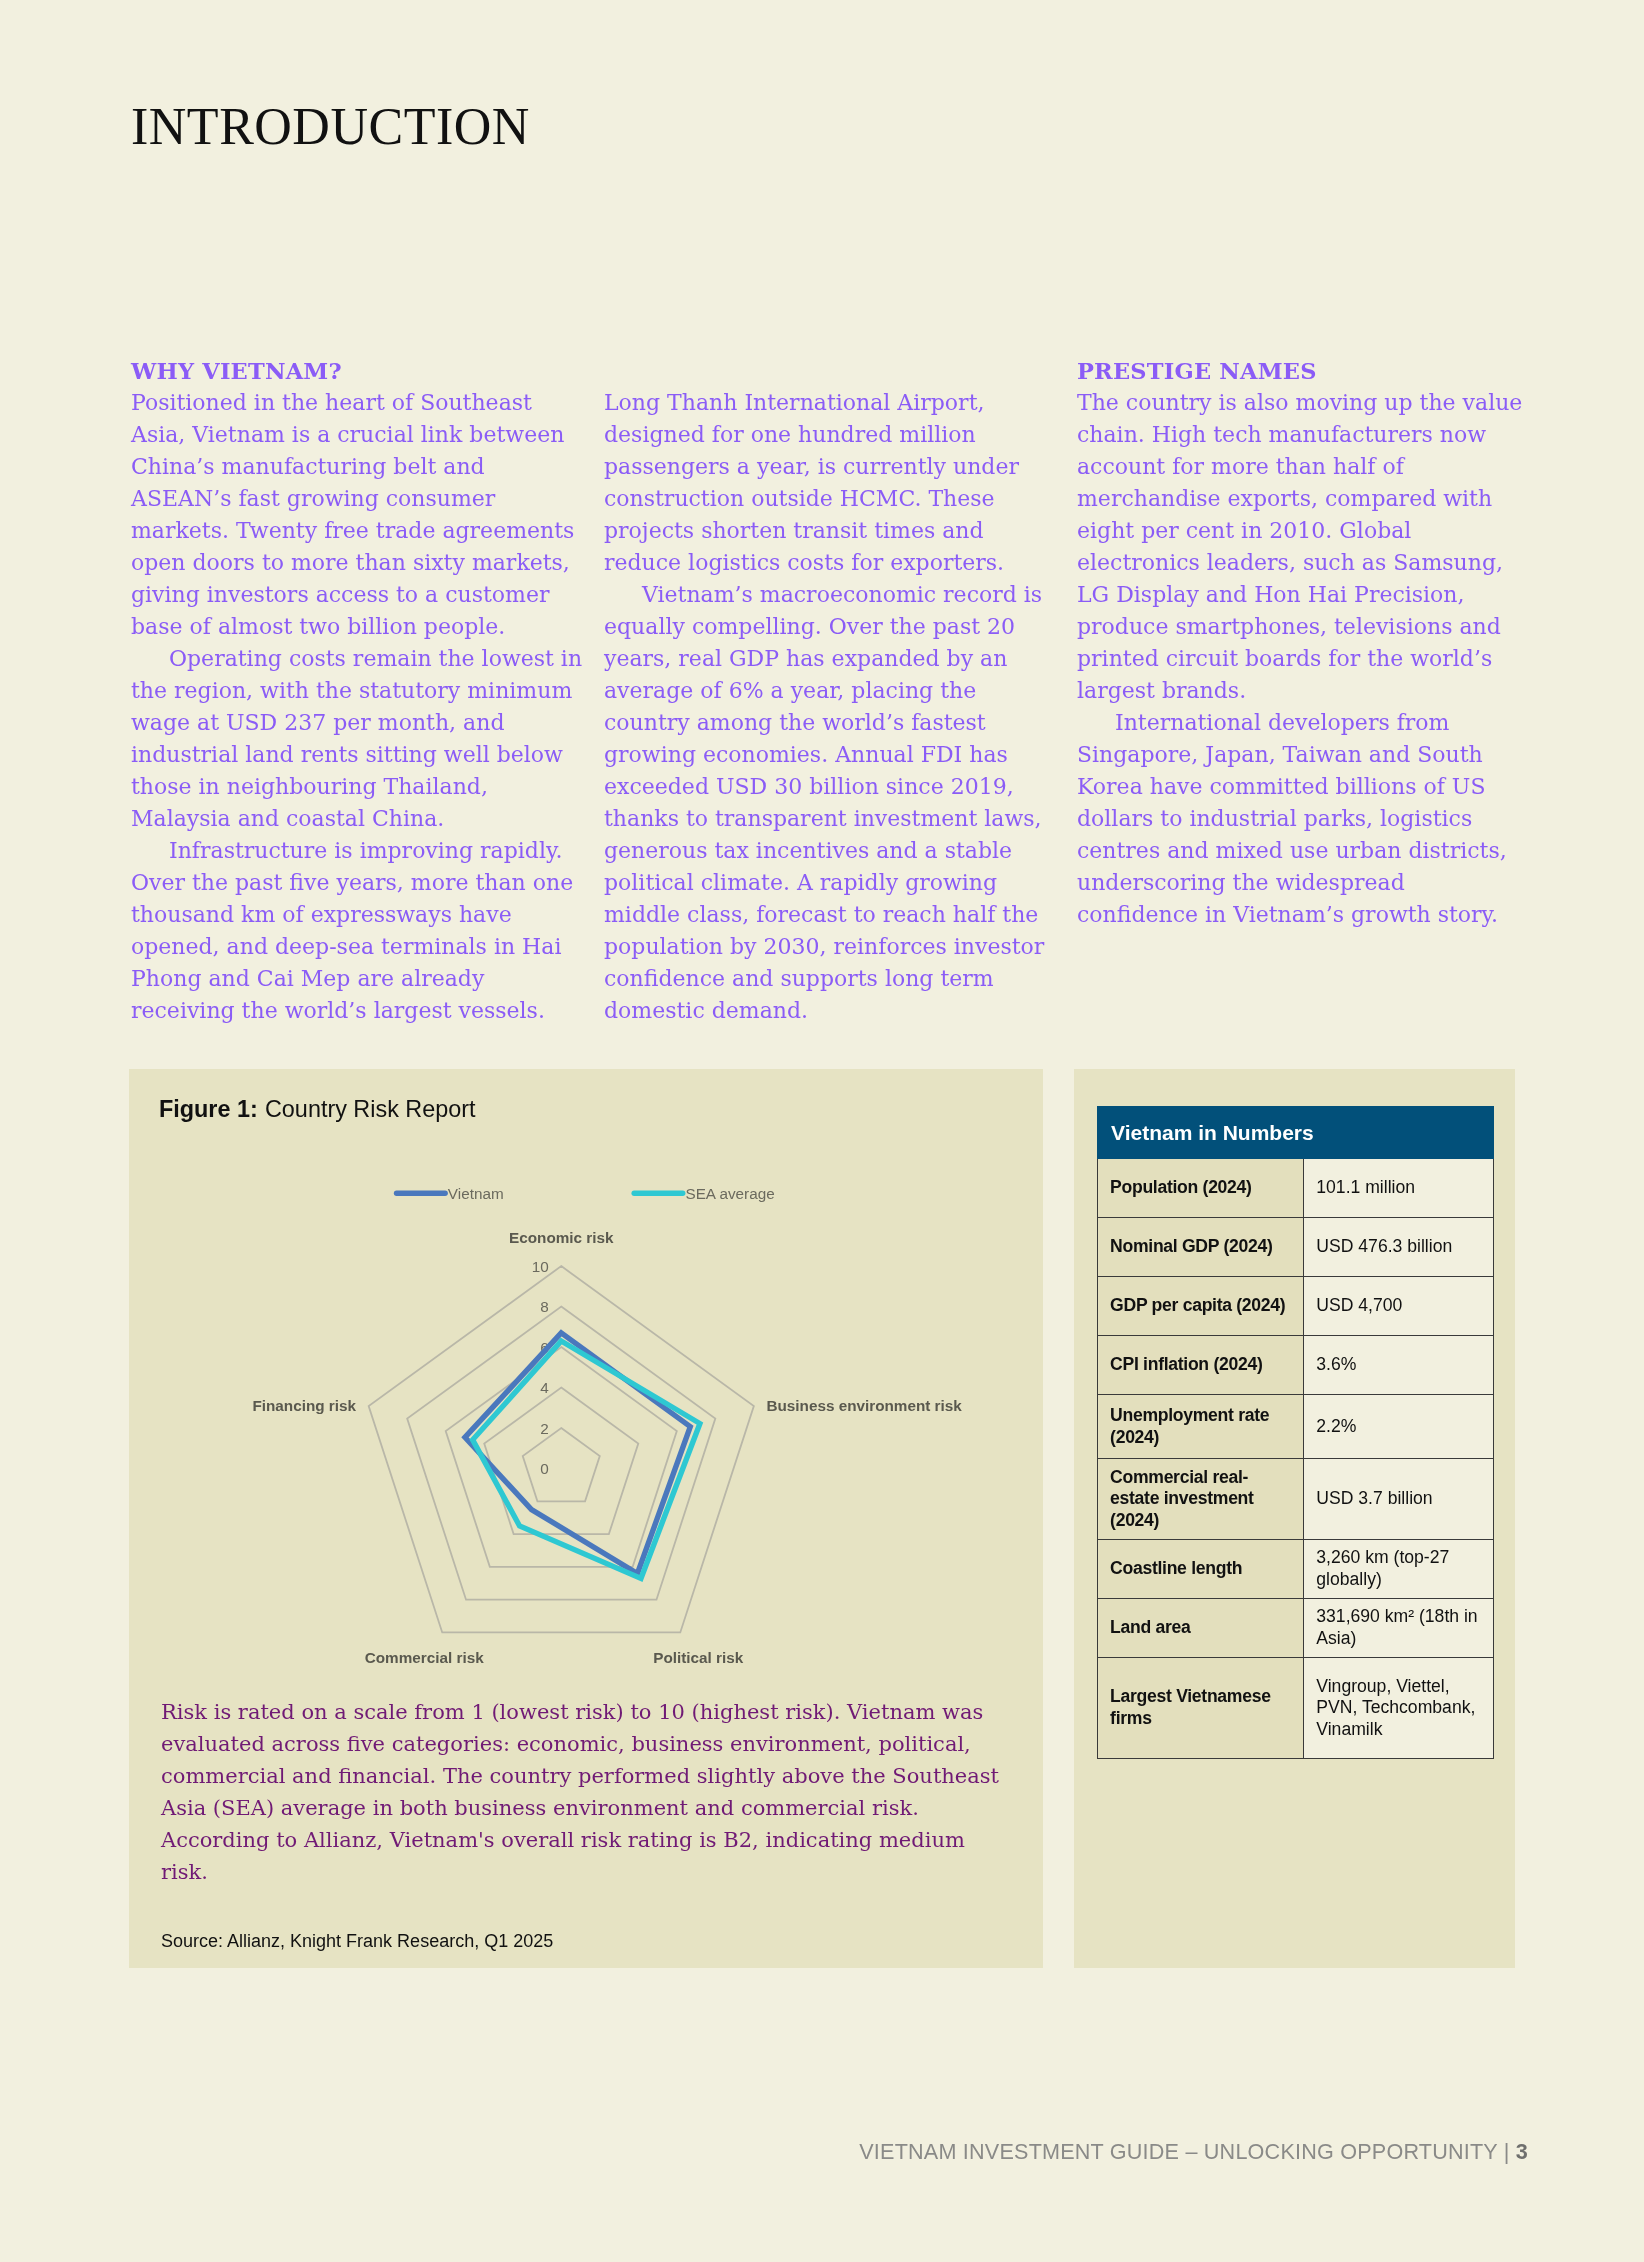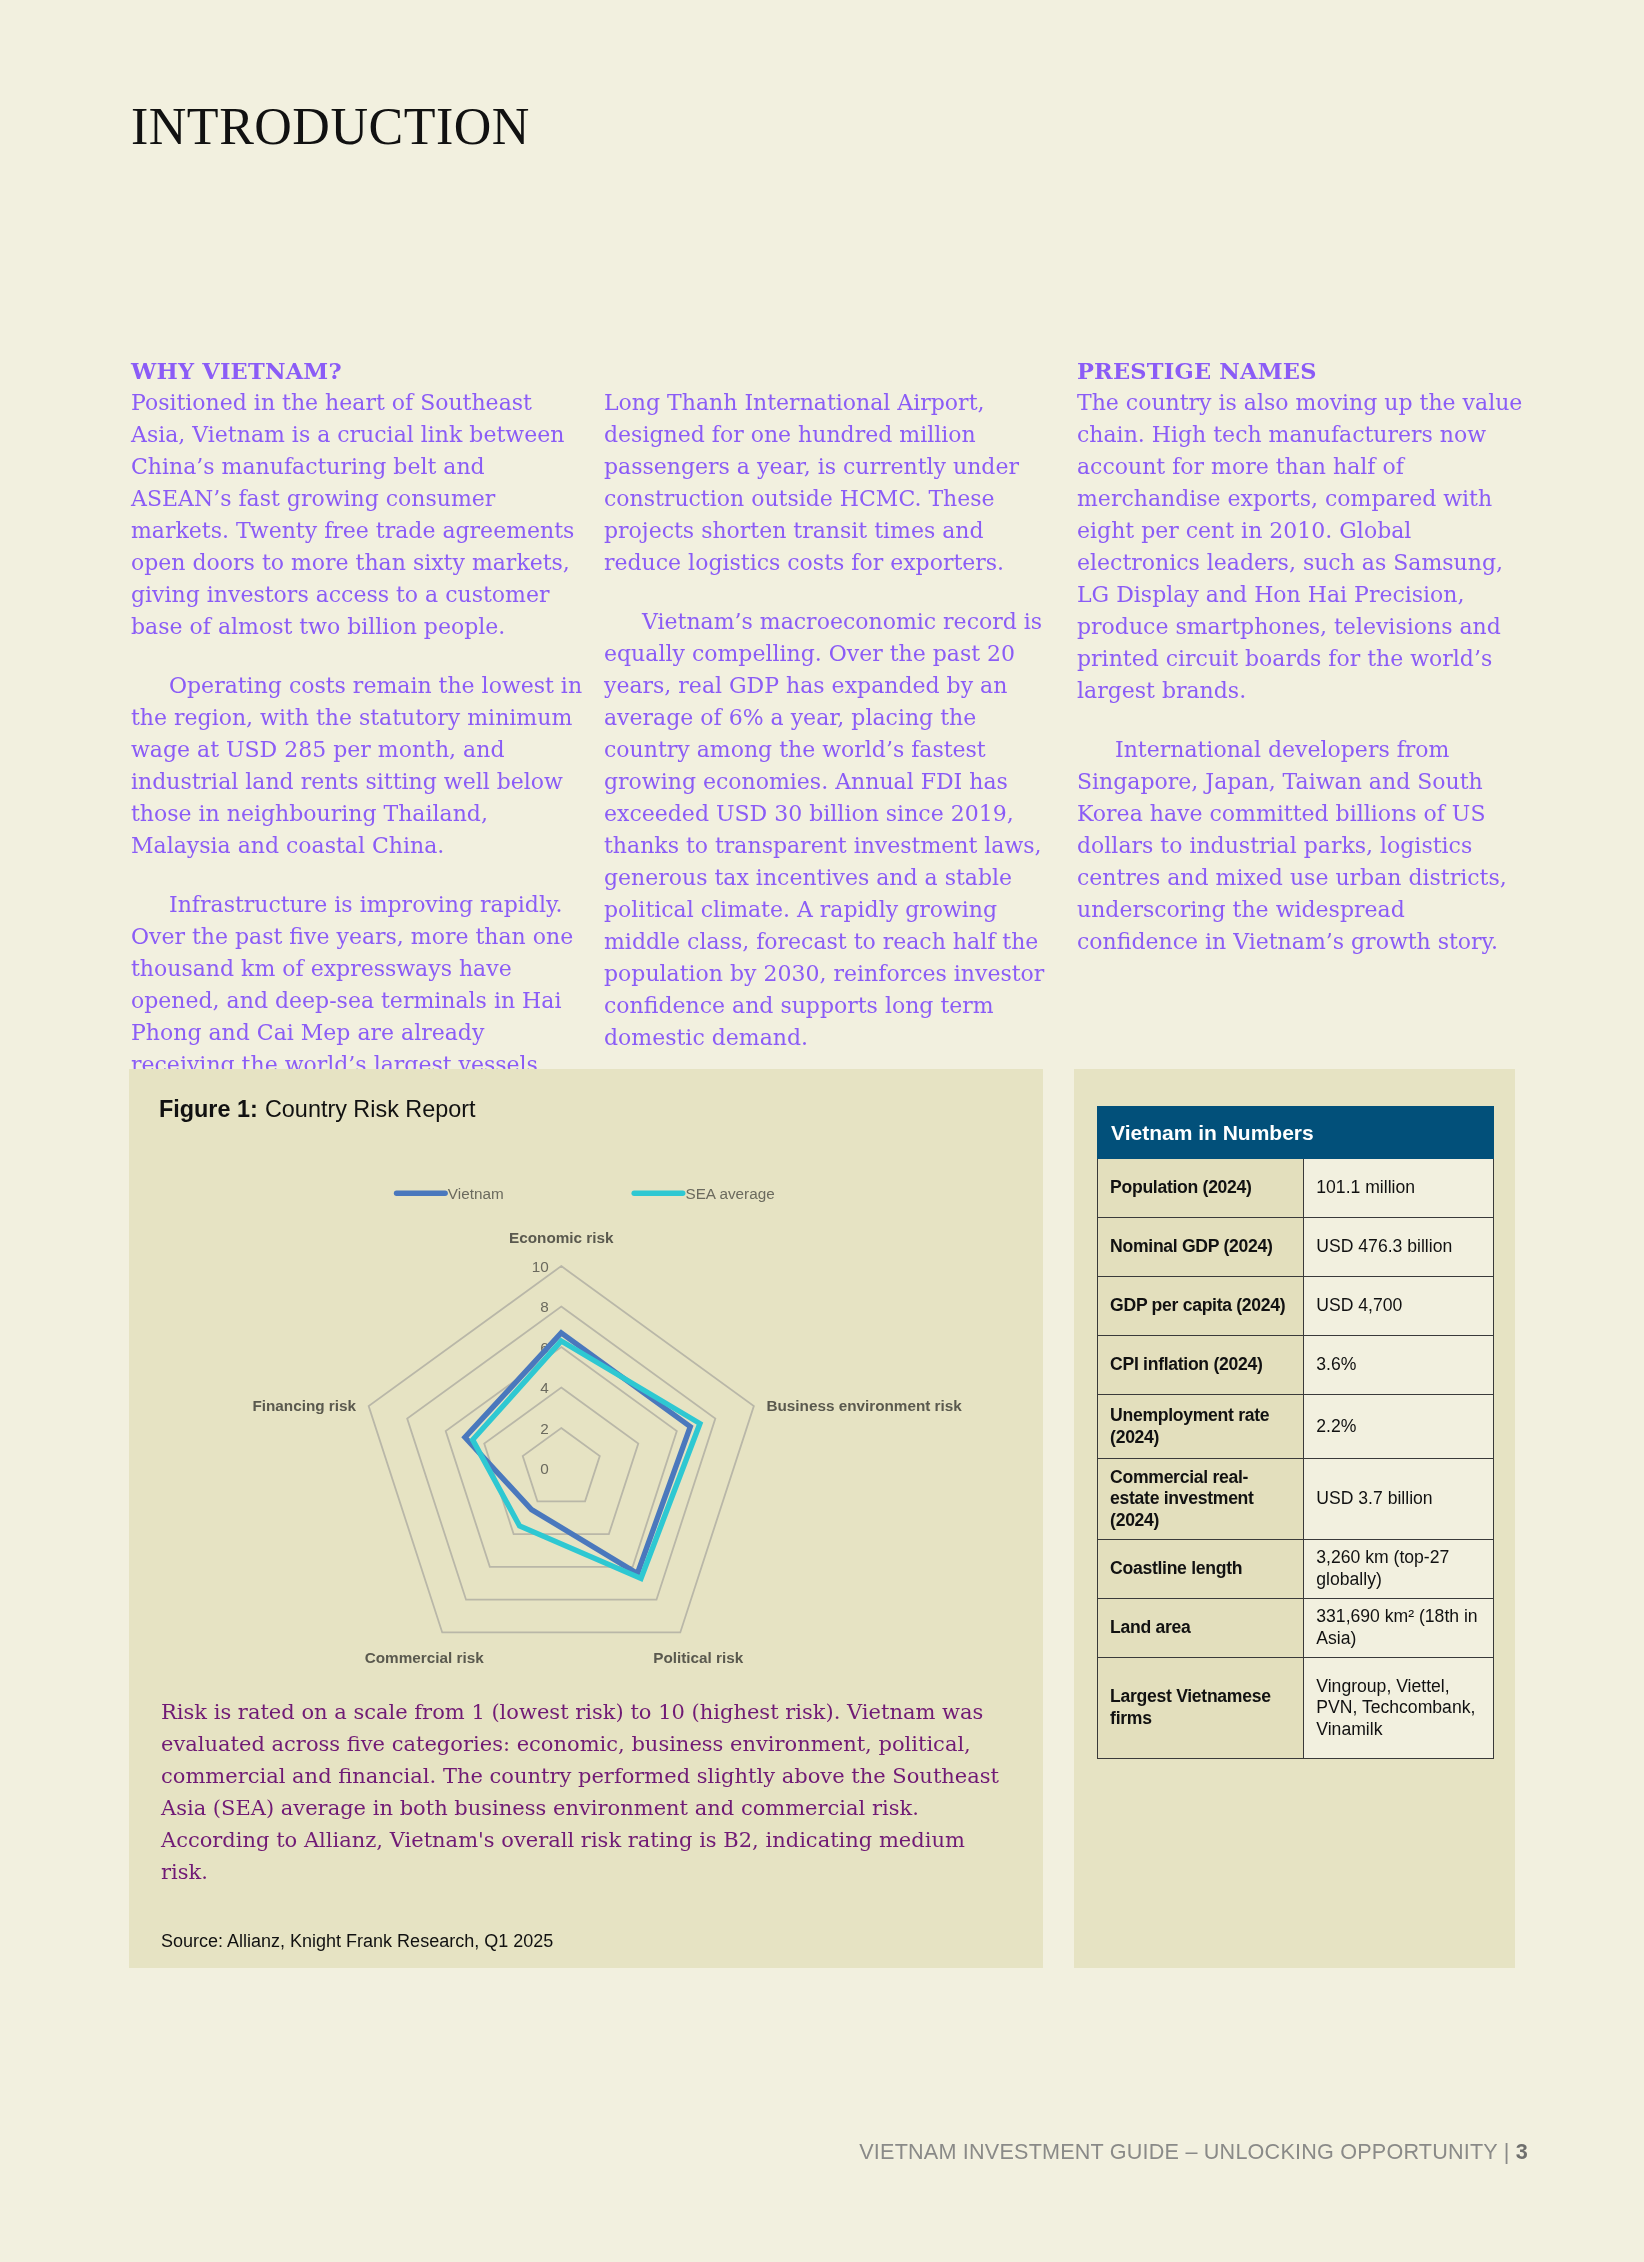--- a/index.html
+++ b/index.html
@@ -14,21 +14,21 @@
     font-family: "Liberation Serif", serif; font-size: 52px; font-weight: normal;
     letter-spacing: 0.5px; margin: 0; color: #111;
   }
   .col {
     position: absolute; top: 356px; width: 459px;
     font-family: "DejaVu Serif", serif; font-size: 22px; line-height: 32px;
     color: #8b5cf6;
   }
   .col h2 { margin: 0; font-size: 22.5px; font-weight: bold; line-height: 31px; letter-spacing: 0.2px; }
   .col p { margin: 0; }
-  .col p.indent { text-indent: 38px; margin-top: 27px; }
+  .col p.indent { text-indent: 38px; }
   #col1 { left: 131px; }
   #col2 { left: 604px; top: 387px; }
   #col3 { left: 1077px; width: 450px; }
 
   .panel { position: absolute; background: #e6e3c3; }
   #fig-panel { left: 129px; top: 1069px; width: 914px; height: 899px; }
   #num-panel { left: 1074px; top: 1069px; width: 441px; height: 899px; }
 
   .fig-title {
     position: absolute; left: 30px; top: 27px;
@@ -72,21 +72,21 @@
   .footer b { color: #6f6f6d; font-weight: bold; }
 </style>
 </head>
 <body>
 
 <h1 class="page-title">INTRODUCTION</h1>
 
 <div class="col" id="col1">
   <h2>WHY VIETNAM?</h2>
   <p>Positioned in the heart of Southeast Asia, Vietnam is a crucial link between China’s manufacturing belt and ASEAN’s fast growing consumer markets. Twenty free trade agreements open doors to more than sixty markets, giving investors access to a customer base of almost two billion people.</p>
-  <p class="indent">Operating costs remain the lowest in the region, with the statutory minimum wage at USD 285 per month, and industrial land rents sitting well below those in neighbouring Thailand, Malaysia and coastal China.</p>
+  <p class="indent">Operating costs remain the lowest in the region, with the statutory minimum wage at USD 237 per month, and industrial land rents sitting well below those in neighbouring Thailand, Malaysia and coastal China.</p>
   <p class="indent">Infrastructure is improving rapidly. Over the past five years, more than one thousand km of expressways have opened, and deep-sea terminals in Hai Phong and Cai Mep are already receiving the world’s largest vessels.</p>
 </div>
 
 <div class="col" id="col2">
   <p>Long Thanh International Airport, designed for one hundred million passengers a year, is currently under construction outside HCMC. These projects shorten transit times and reduce logistics costs for exporters.</p>
   <p class="indent">Vietnam’s macroeconomic record is equally compelling. Over the past 20 years, real GDP has expanded by an average of 6% a year, placing the country among the world’s fastest growing economies. Annual FDI has exceeded USD 30 billion since 2019, thanks to transparent investment laws, generous tax incentives and a stable political climate. A rapidly growing middle class, forecast to reach half the population by 2030, reinforces investor confidence and supports long term domestic demand.</p>
 </div>
 
 <div class="col" id="col3">
   <h2>PRESTIGE NAMES</h2>

